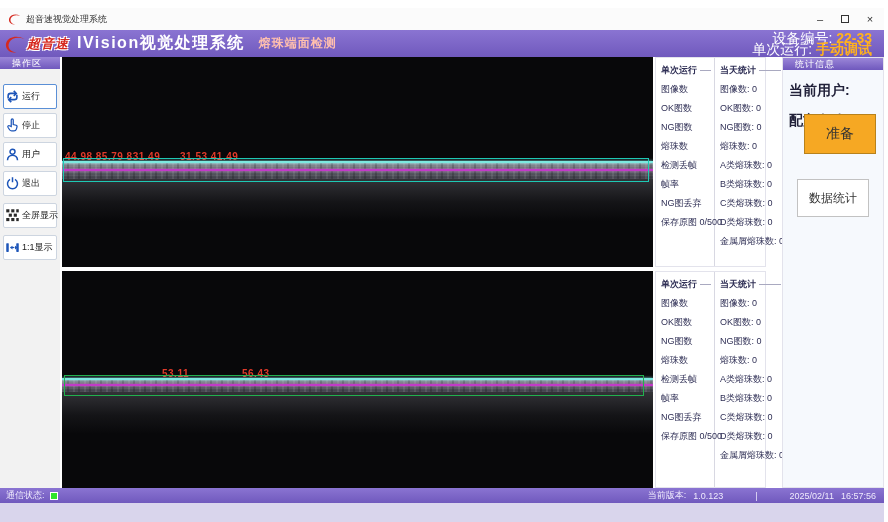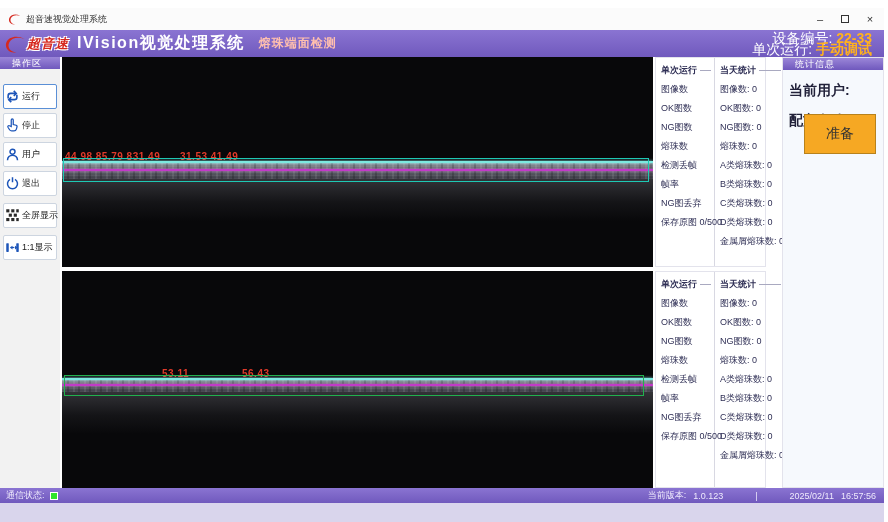--- a/index.html
+++ b/index.html
@@ -278,20 +278,21 @@
     <div class="srow">金属屑熔珠数: 0</div>
   </div>
 </div>
 
 <div class="info">
   <div class="cap">统计信息</div>
   <div class="info-row"><span>当前用户:</span></div>
   <div class="info-row"><span>配方名称:</span>
     <span class="ival">11</span></div>
   <button class="btn-prepare">准备</button>
+  <button class="btn-datastats">数据统计</button>
 </div>
 
 <div class="statusbar">
   <span class="comm">通信状态:</span>
   <span class="led"></span>
   <div class="sb-right">
     <span>当前版本:</span>
     <span>1.0.123</span>
     <span class="gapwide"></span>
     <span>|</span>

